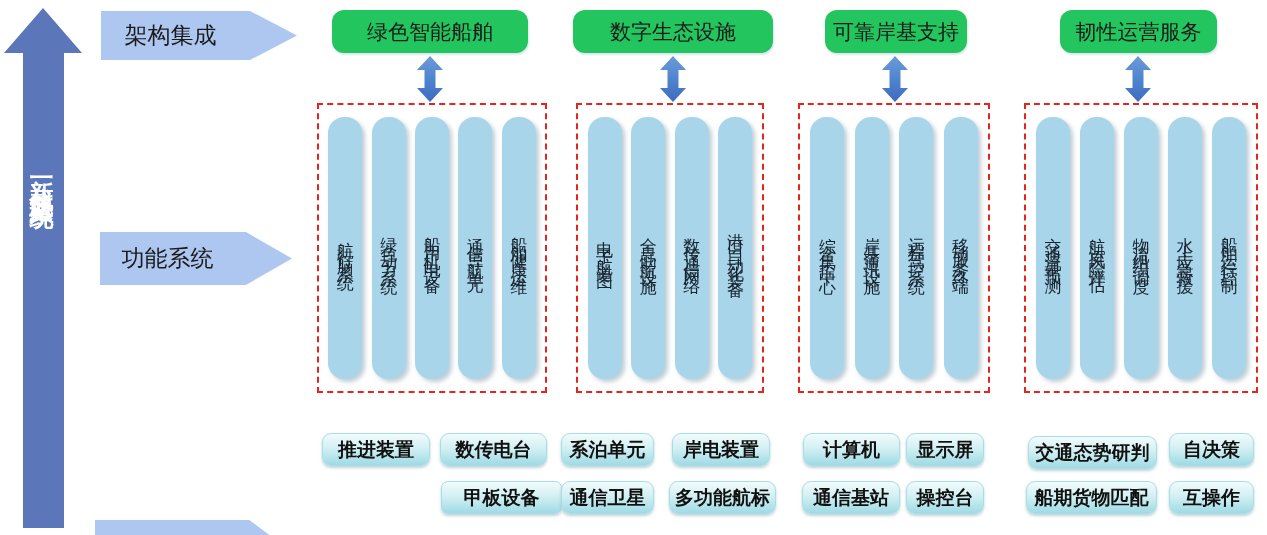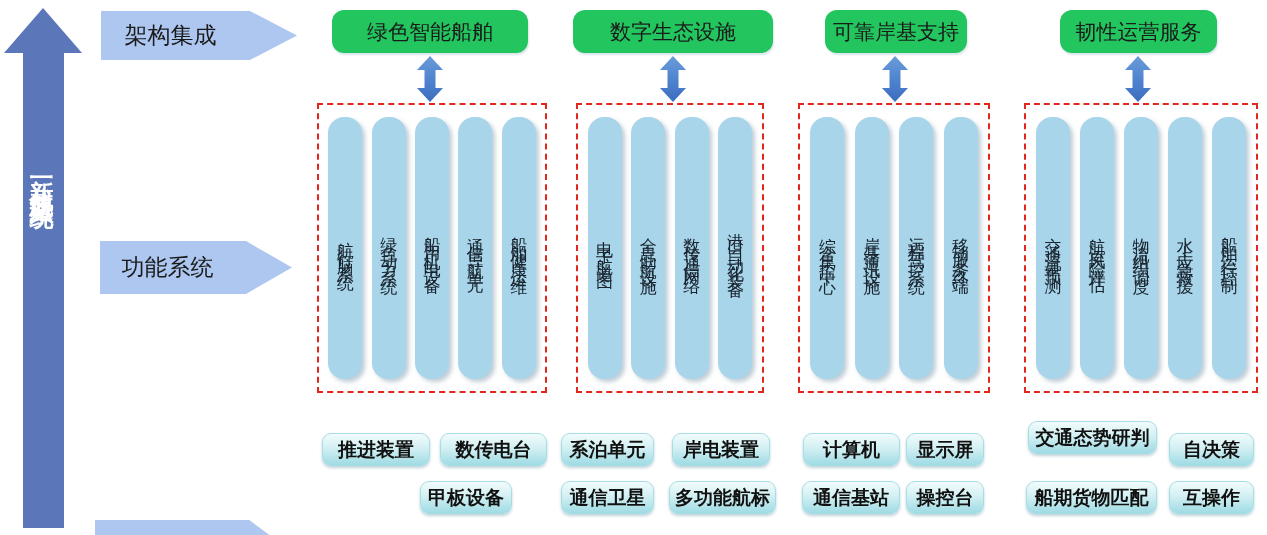--- a/index.html
+++ b/index.html
@@ -75,21 +75,21 @@
 
 <div class="canvas">
 
   <div class="up-head"></div>
   <div class="up-shaft"></div>
   <div class="sys-title">新一代航运系统</div>
 
   <div class="row-label" style="left:101px;top:11px;width:196px;height:49px;">
     <span>架构集成</span>
   </div>
-  <div class="row-label" style="left:100px;top:241px;width:192px;height:53px;">
+  <div class="row-label" style="left:100px;top:232px;width:192px;height:53px;">
     <span>功能系统</span>
   </div>
   <div class="row-label" style="left:95px;top:472px;width:203px;height:73px;margin-top:48px;">
     <span>要素单元</span>
   </div>
 
   <div class="hdr" style="left:332px;width:196px;">绿色智能船舶</div>
   <svg class="dbl" style="left:417px;" width="26" height="46">
     <path d="M13 0 L26 14 L18.5 14 L18.5 32 L26 32 L13 46 L0 32 L7.5 32 L7.5 14 L0 14 Z" fill="url(#dblgrad)"></path>
   </svg>
@@ -169,27 +169,27 @@
     <div class="pill">
         <span class="vtext">船舶运行控制</span>
       </div>
   </div>
 
   <div class="unit" style="left:322px;top:433px;width:108px;">推进装置</div>
   <div class="unit" style="left:440px;top:433px;width:107px;">数传电台</div>
   <div class="unit" style="left:561px;top:433px;width:93px;">系泊单元</div>
   <div class="unit" style="left:672px;top:433px;width:98px;">岸电装置</div>
 
-  <div class="unit" style="left:420px;top:481px;width:92px;">甲板设备</div>
+  <div class="unit" style="left:441px;top:481px;width:121px;border-radius:7px;">甲板设备</div>
   <div class="unit" style="left:561px;top:481px;width:93px;">通信卫星</div>
   <div class="unit" style="left:669px;top:481px;width:107px;">多功能航标</div>
 
   <div class="unit" style="left:803px;top:433px;width:97px;">计算机</div>
   <div class="unit" style="left:906px;top:433px;width:78px;">显示屏</div>
   <div class="unit" style="left:802px;top:481px;width:98px;">通信基站</div>
   <div class="unit" style="left:906px;top:481px;width:78px;">操控台</div>
 
-  <div class="unit" style="left:1028px;top:421px;width:129px;text-align:center;">交通态势研判</div>
+  <div class="unit" style="left:1028px;top:436px;width:129px;text-align:center;">交通态势研判</div>
   <div class="unit" style="left:1026px;top:481px;width:131px;">船期货物匹配</div>
   <div class="unit" style="left:1169px;top:433px;width:85px;">自决策</div>
   <div class="unit" style="left:1169px;top:481px;width:85px;">互操作</div>
 
 </div>
 
 </body></html>

